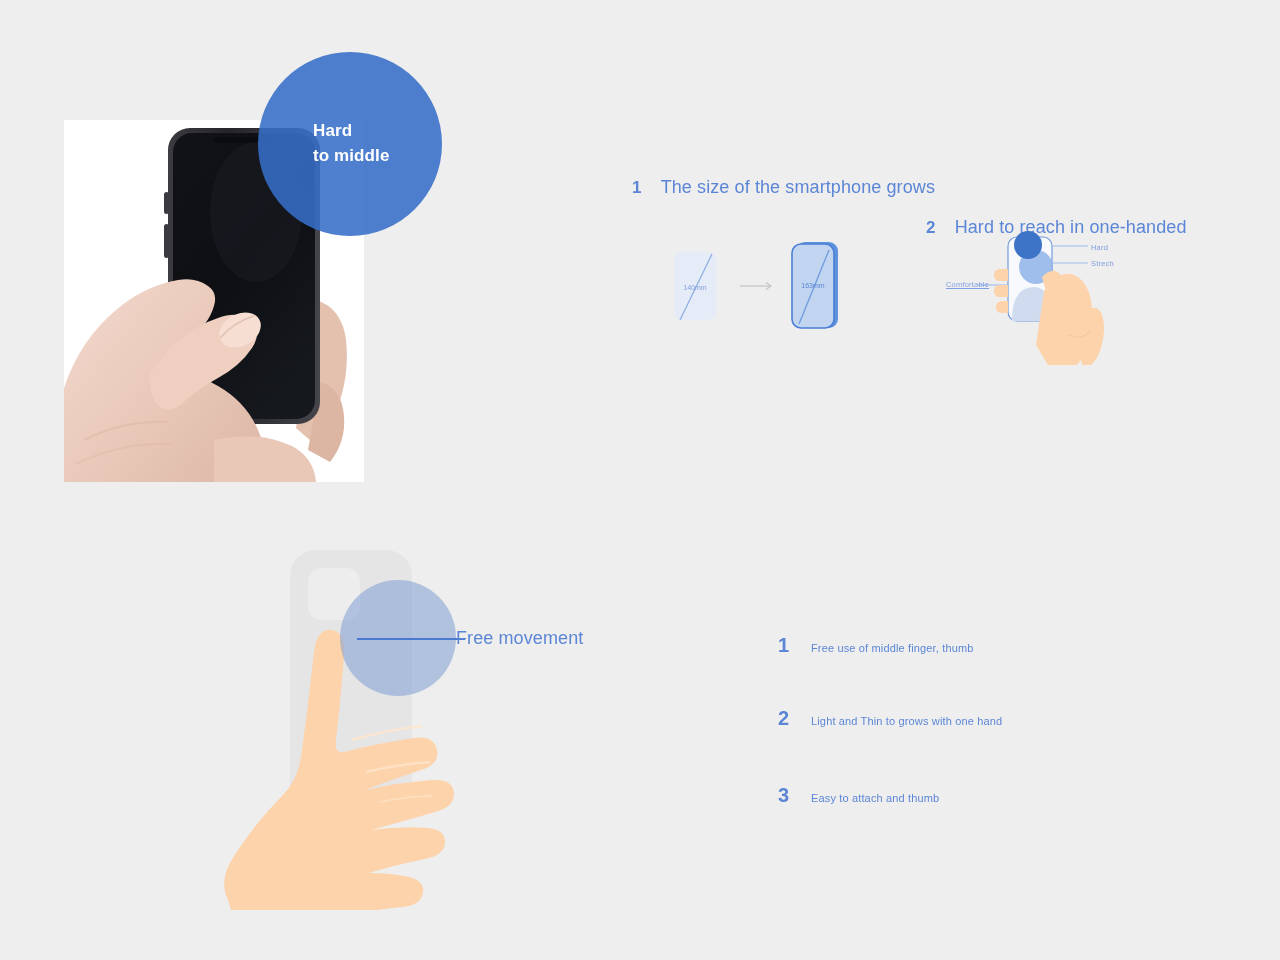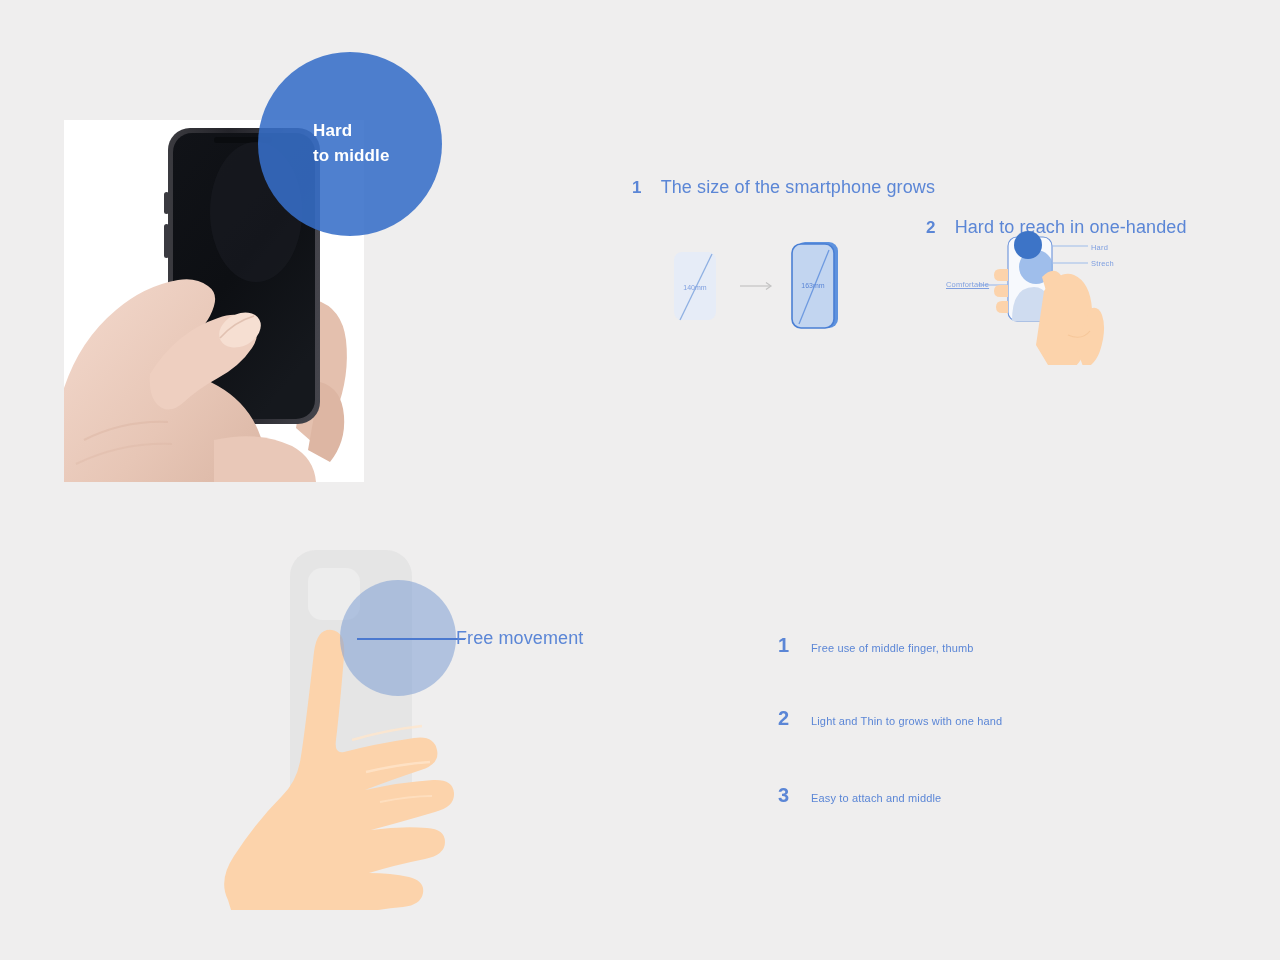--- a/index.html
+++ b/index.html
@@ -238,16 +238,16 @@
   <div class="feat" id="feat1">
     <span class="feat-num">1</span>
     <span class="feat-label">Free use of middle finger, thumb</span>
   </div>
   <div class="feat" id="feat2">
     <span class="feat-num">2</span>
     <span class="feat-label">Light and Thin to grows with one hand</span>
   </div>
   <div class="feat" id="feat3">
     <span class="feat-num">3</span>
-    <span class="feat-label">Easy to attach and middle</span>
+    <span class="feat-label">Easy to attach and thumb</span>
   </div>
 
 </div>
 
 </body></html>

